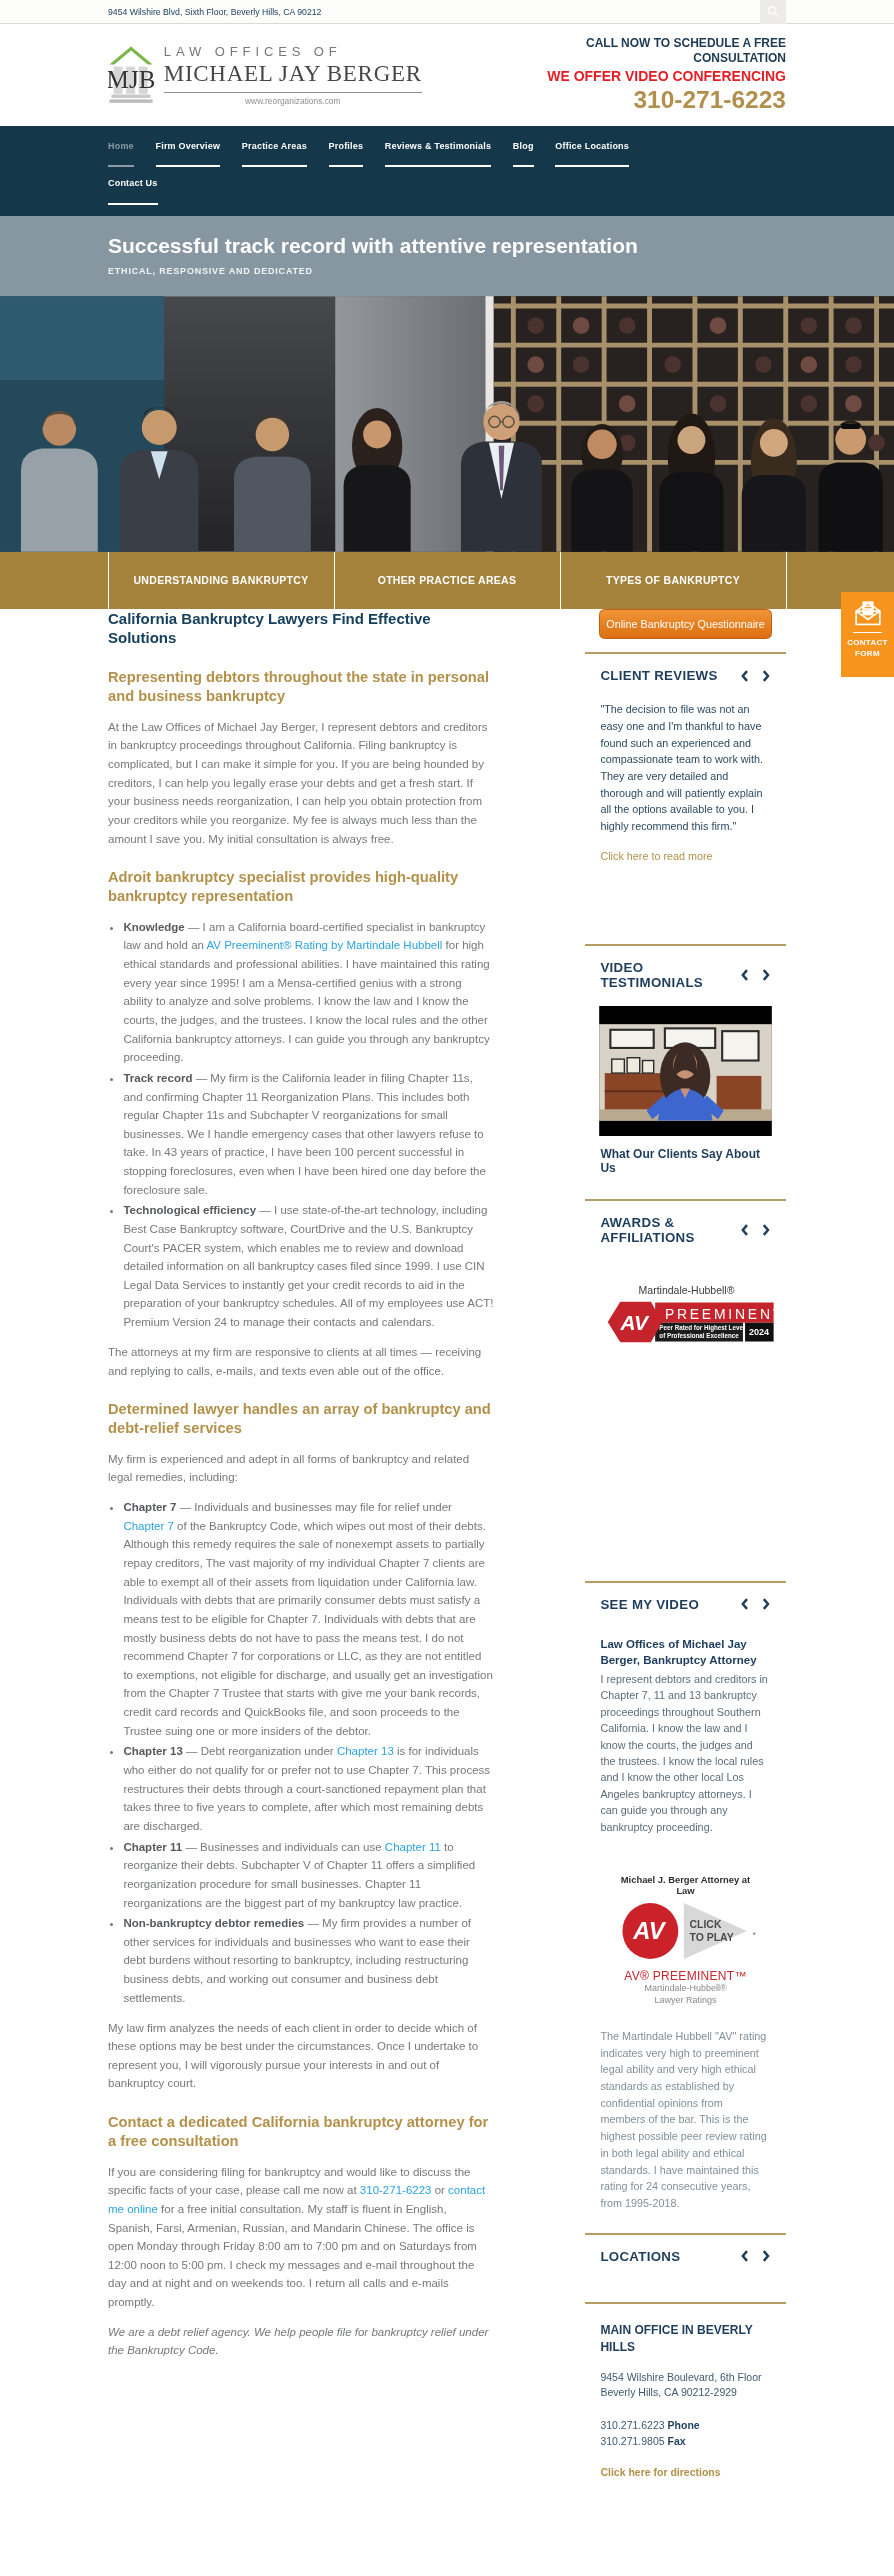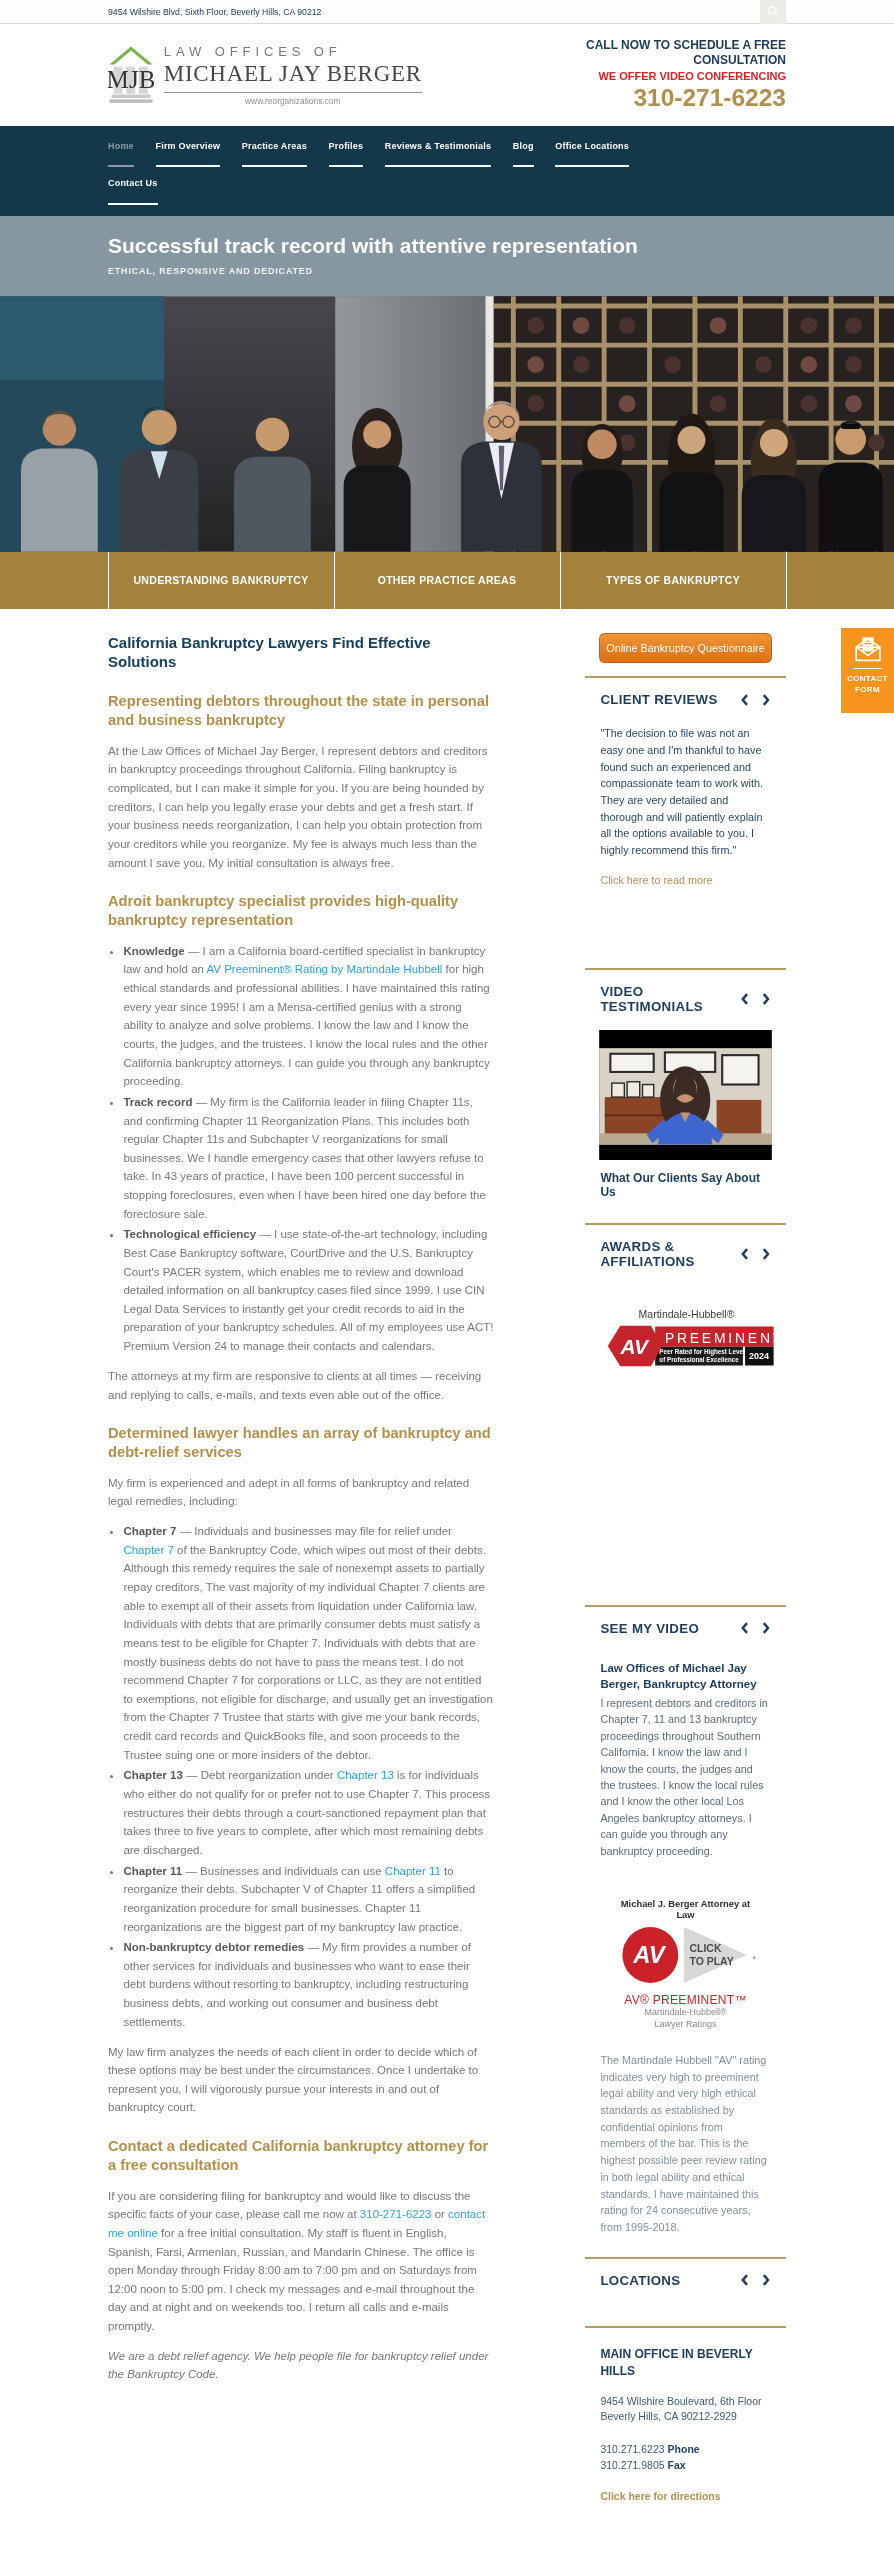--- a/index.html
+++ b/index.html
@@ -15,21 +15,21 @@
   .search-btn { width:26px; height:24px; background:#edebe8; border:none; display:flex; align-items:center; justify-content:center; cursor:pointer; }
 
   
   .header-inner { height:102px; display:flex; justify-content:space-between; align-items:center; }
   .logo { display:flex; align-items:center; gap:9.8px; }
   .logo-text .l1 { font-size:13px; letter-spacing:4.9px; color:#77787b; margin-bottom:2.1px; }
   .logo-text .name { font-family:"Liberation Serif", serif; font-size:23px; color:#474747; letter-spacing:0.7px; border-bottom:1.4px solid #8f8f8f; padding-bottom:4.9px; }
   .logo-text .url { font-size:8.4px; color:#8f8f8f; text-align:center; margin-top:3.5px; }
   .callblock { text-align:right; }
   .callblock .c1 { color:#1d3a52; font-weight:bold; font-size:12px; line-height:1.25; }
-  .callblock .c3 { color:#e31e24; font-weight:bold; font-size:11px; margin-top:1.4px; }
+  .callblock .c3 { color:#e31e24; font-weight:bold; font-size:14px; margin-top:1.4px; }
   .callblock .phone { color:#b1904d; font-weight:bold; font-size:24.5px; margin-top:2.1px; }
 
   
   .nav { background:#14374a; padding:12.6px 0 10.5px; }
   .nav-row { display:flex; gap:21.7px; }
   .nav-row2 { margin-top:9px; }
   .navlink { text-decoration:none; display:inline-block; cursor:pointer; }
   .navlabel { color:#fff; font-size:9px; font-weight:bold; letter-spacing:0.2px; }
   .navline { display:block; height:2.1px; background:#fff; margin-top:14.7px; }
   .navlink.active .navlabel { color:#8b9aa6; }
@@ -43,21 +43,21 @@
   .hero-img { display:block; }
 
   
   .goldbar { background:#a5823c; height:57px; }
   .goldbar-inner { width:679px; margin:0 auto; height:100%; display:flex; border-left:0.7px solid #fff; border-right:0.7px solid #fff; }
   .goldcell { flex:1; border-right:0.7px solid #fff; display:flex; align-items:center; justify-content:center; cursor:pointer; }
   .goldcell:last-child { border-right:none; }
   .goldcell span { color:#fff; font-size:10.5px; font-weight:bold; letter-spacing:0.3px; }
 
   
-  .content { display:flex; align-items:flex-start; padding-top:24px; margin-bottom:81px; }
+  .content { display:flex; align-items:flex-start; margin-bottom:81px; }
   .main { width:386px; }
   .main h1 { color:#16405c; font-size:15px; line-height:1.32; margin:0 0 5.6px; max-width:328px; }
   .main h2 { color:#b3914b; font-size:14.7px; line-height:1.32; font-weight:bold; margin:19.6px 0 4.2px; }
   .main p { color:#77787a; font-size:11.5px; line-height:1.62; margin:11.2px 0; }
   .main ul { margin:11.2px 0; padding-left:15.4px; }
   .main li { color:#77787a; font-size:11.5px; line-height:1.62; margin-bottom:2.1px; }
   .main li strong { color:#58595c; }
   a.blue { color:#2ba3dc; text-decoration:none; cursor:pointer; }
   .italic { font-style:italic; }
 
@@ -86,21 +86,21 @@
   .av-red { color:#c9252c; font-size:12px; letter-spacing:0.3px; margin-top:1.4px; }
   .av-gray { color:#8a8a8a; font-size:9px; line-height:1.3; }
   .mh-note { color:#82909a; font-size:10.8px; line-height:1.55; margin:21px 15.4px 0; }
   .office-h { color:#1e3d5c; font-size:12px; line-height:1.4; margin:18px 15.4px 0; }
   .addr { color:#3e5a72; font-size:10.5px; line-height:1.5; margin:14px 15.4px 0; }
   .phoneline { color:#3e5a72; font-size:10.5px; line-height:1.55; margin:15.4px 15.4px 0; }
   .phoneline b { color:#1e3d5c; }
   .directions { display:inline-block; color:#b3914b; font-size:10.5px; font-weight:bold; margin:17px 15.4px 29px; text-decoration:none; cursor:pointer; }
 
   
-  .contact-tab { position:absolute; top:628px; right:0; width:53px; height:85px; background:#f7941e;
+  .contact-tab { position:absolute; top:592px; right:0; width:53px; height:85px; background:#f7941e;
                  display:flex; flex-direction:column; align-items:center; padding-top:7.7px; cursor:pointer; }
   .contact-tab .bar { width:29px; border-top:0.7px solid #fff; margin:6.3px 0 4.9px; }
   .contact-tab .lbl { color:#fff; font-size:8px; font-weight:bold; line-height:1.35; text-align:center; letter-spacing:0.3px; }
 </style>
 </head>
 <body>
 
 <div class="page">
 
   <div class="topbar">

